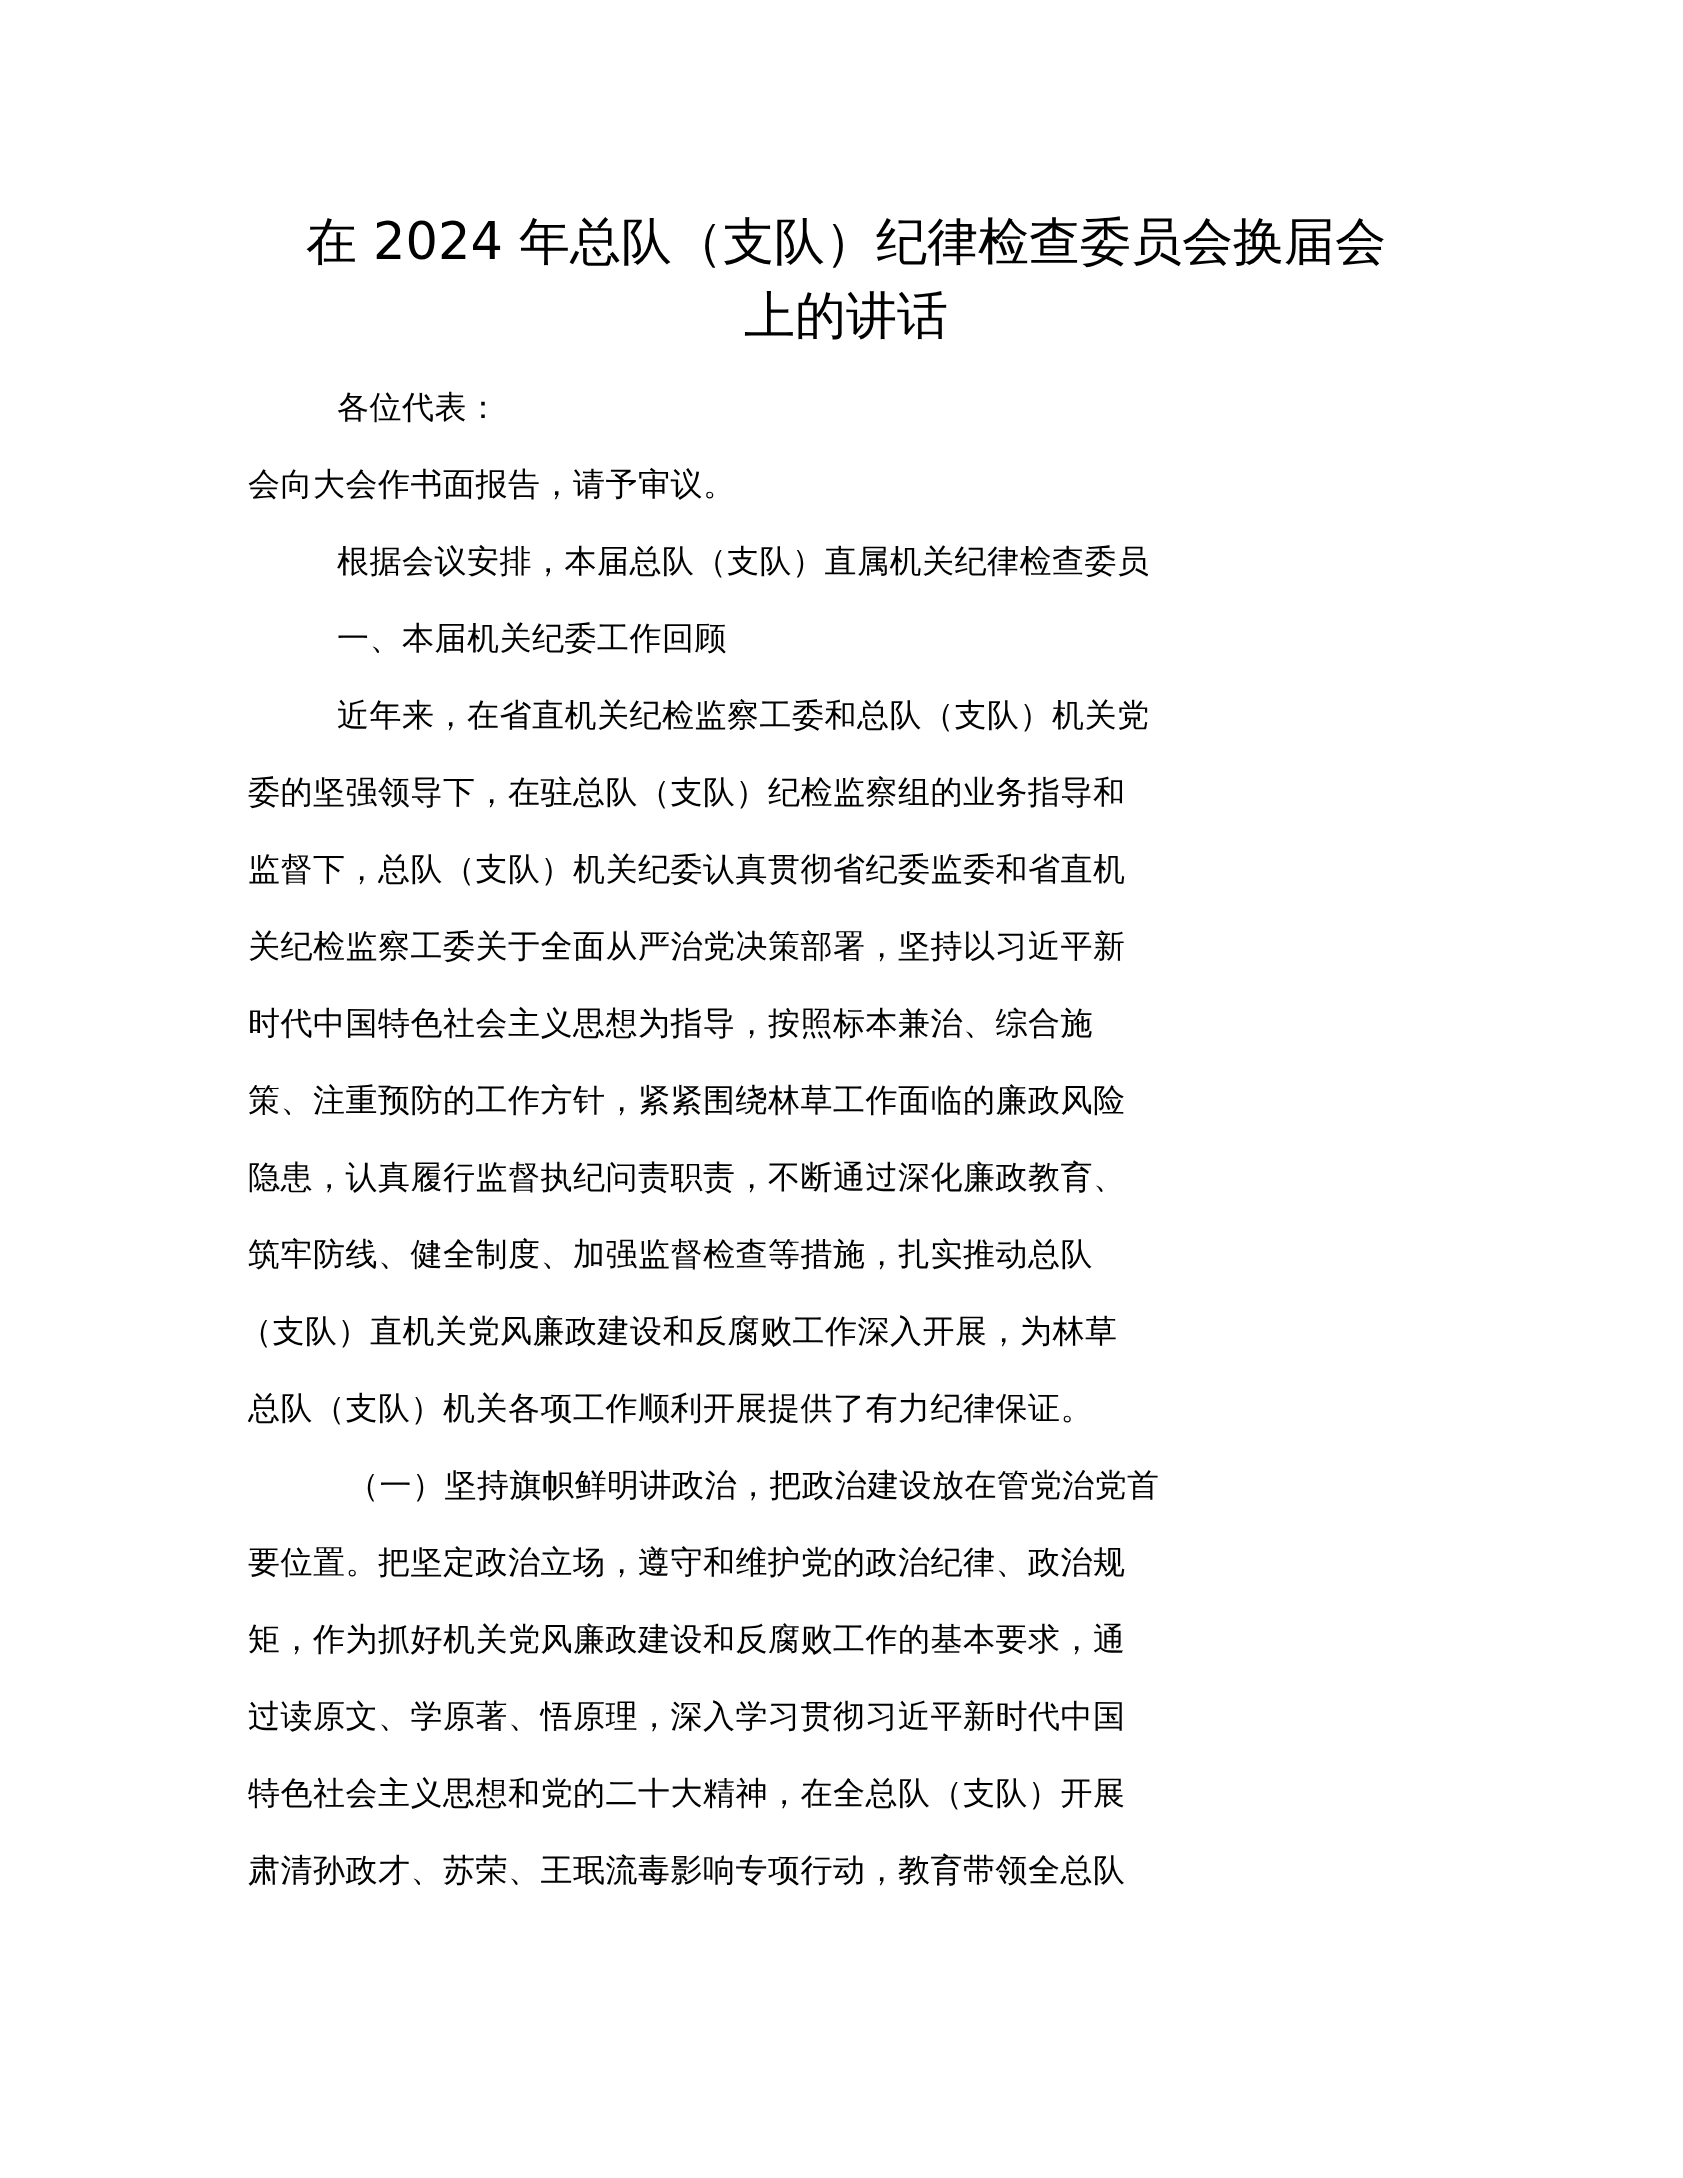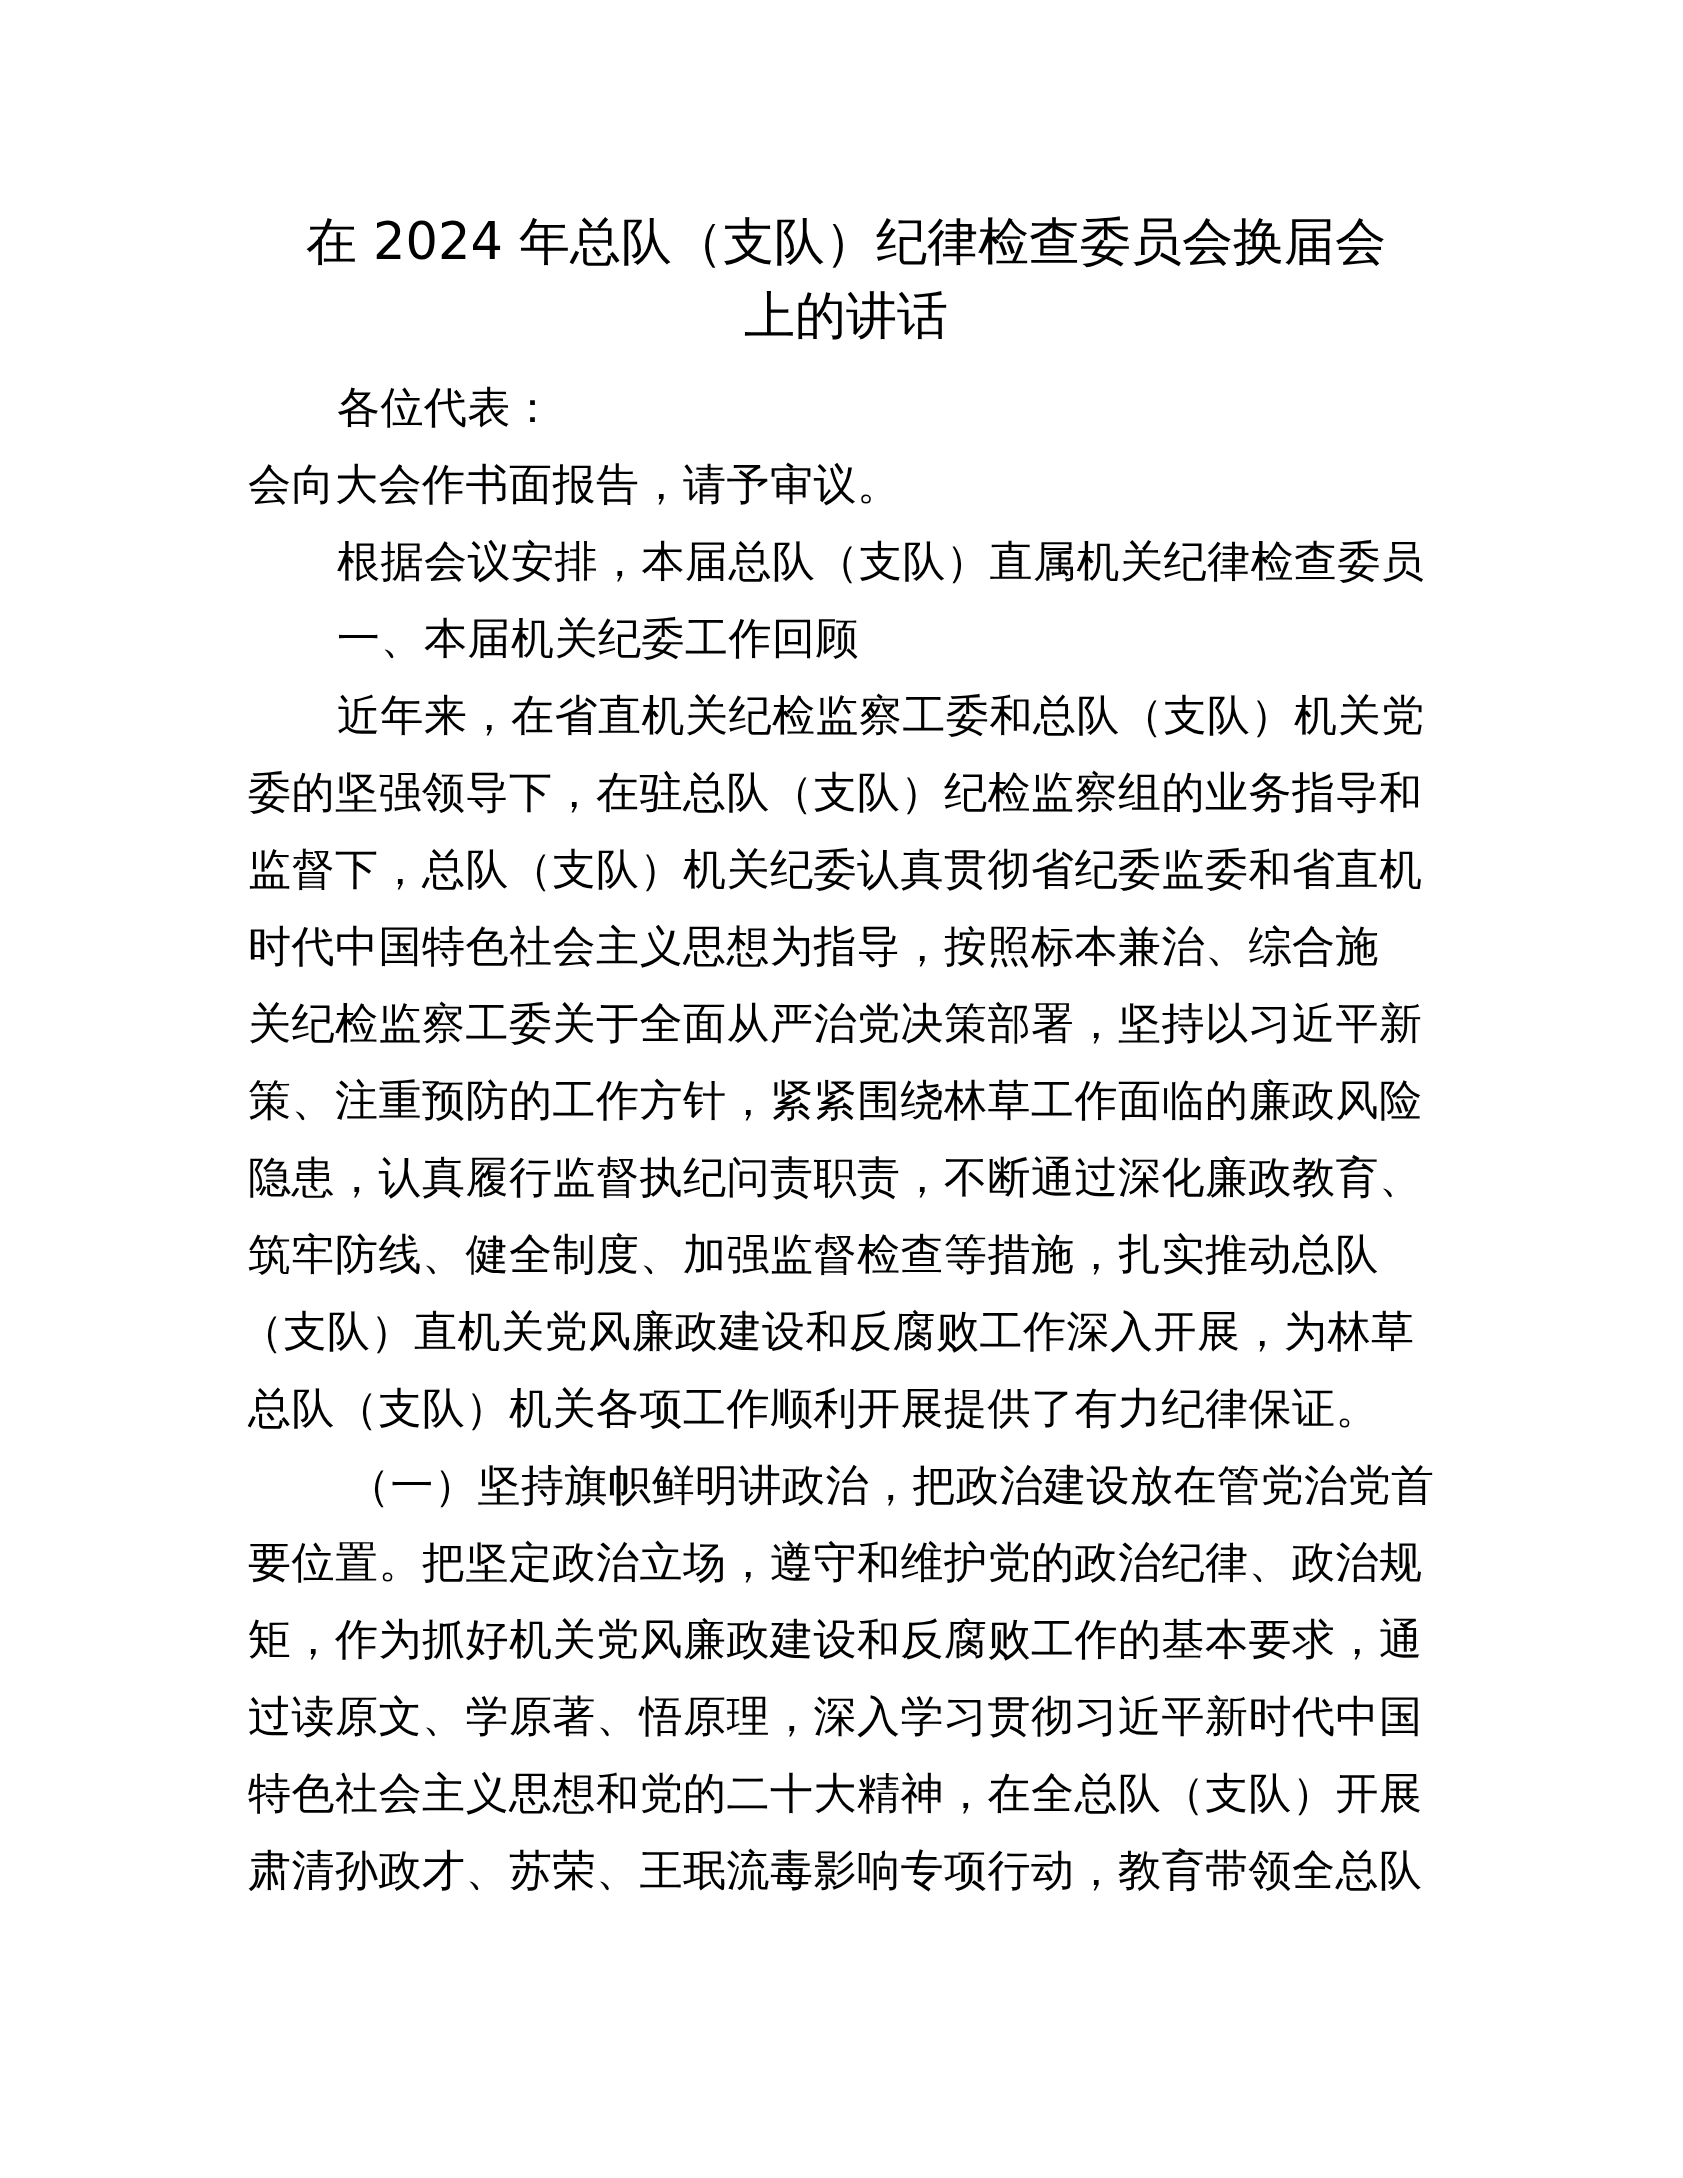--- a/index.html
+++ b/index.html
@@ -32,21 +32,21 @@
     letter-spacing: 0px;
     font-weight: normal;
     margin: 4px;
   }
   .title span { display: block; white-space: nowrap; }
   .body {
     position: absolute;
     left: 0;
     top: 369px;
     width: 1188px;
-    font-size: 43px;
+    font-size: 32px;
     line-height: 77px;
     text-align: justify;
     letter-spacing: 0.5px;
   }
   .line { display: block; white-space: nowrap; }
   .line.first { padding-left: 89px; }
   .line.first-sub { padding-left: 99px; }
   .line.first-paren { padding-left: 0; margin-left: -8px; }
   .para-lines { margin: 0; }
 </style>
@@ -72,22 +72,22 @@
     </p>
 
     <p class="para-lines">
       <span class="line first">一、本届机关纪委工作回顾</span>
     </p>
 
     <p class="para-lines gap-big">
       <span class="line first">近年来，在省直机关纪检监察工委和总队（支队）机关党</span>
       <span class="line">委的坚强领导下，在驻总队（支队）纪检监察组的业务指导和</span>
       <span class="line">监督下，总队（支队）机关纪委认真贯彻省纪委监委和省直机</span>
+      <span class="line">关纪检监察工委关于全面从严治党决策部署，坚持以习近平新</span>
       <span class="line">时代中国特色社会主义思想为指导，按照标本兼治、综合施</span>
-      <span class="line">关纪检监察工委关于全面从严治党决策部署，坚持以习近平新</span>
       <span class="line">策、注重预防的工作方针，紧紧围绕林草工作面临的廉政风险</span>
       <span class="line">隐患，认真履行监督执纪问责职责，不断通过深化廉政教育、</span>
       <span class="line">筑牢防线、健全制度、加强监督检查等措施，扎实推动总队</span>
       <span class="line first-paren">（支队）直机关党风廉政建设和反腐败工作深入开展，为林草</span>
       <span class="line">总队（支队）机关各项工作顺利开展提供了有力纪律保证。</span>
     </p>
 
     <p class="para-lines gap-big">
       <span class="line first-sub">（一）坚持旗帜鲜明讲政治，把政治建设放在管党治党首</span>
       <span class="line">要位置。把坚定政治立场，遵守和维护党的政治纪律、政治规</span>

